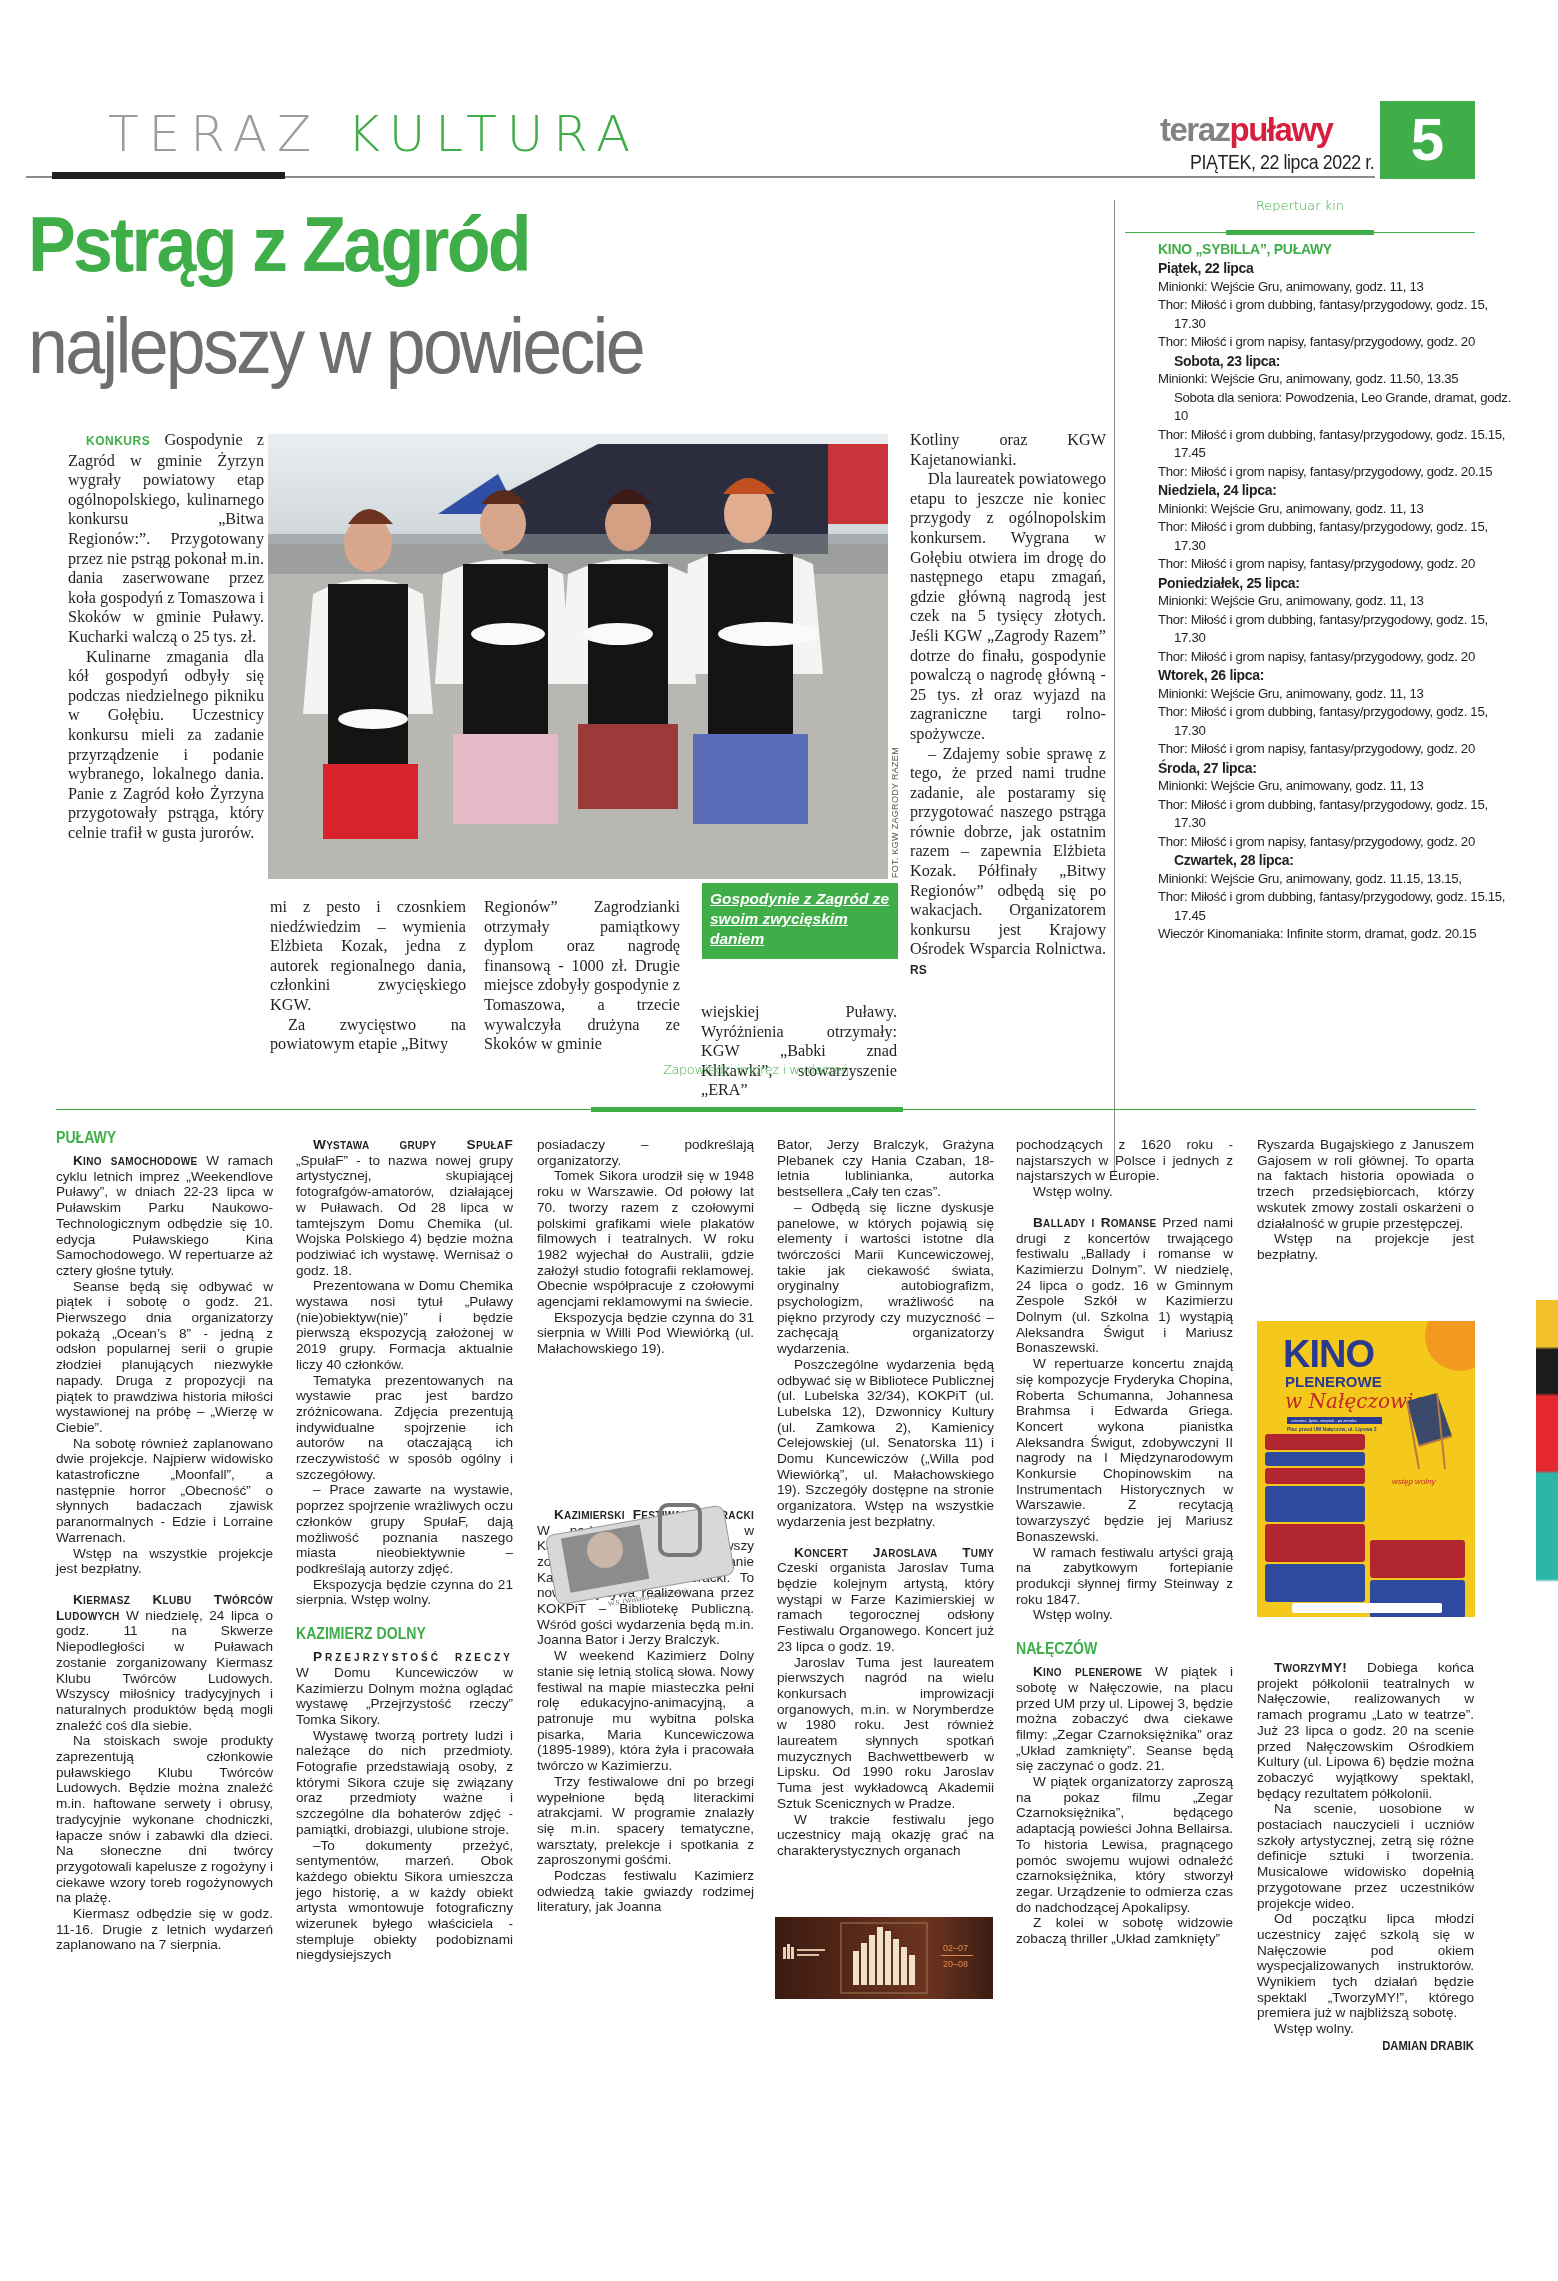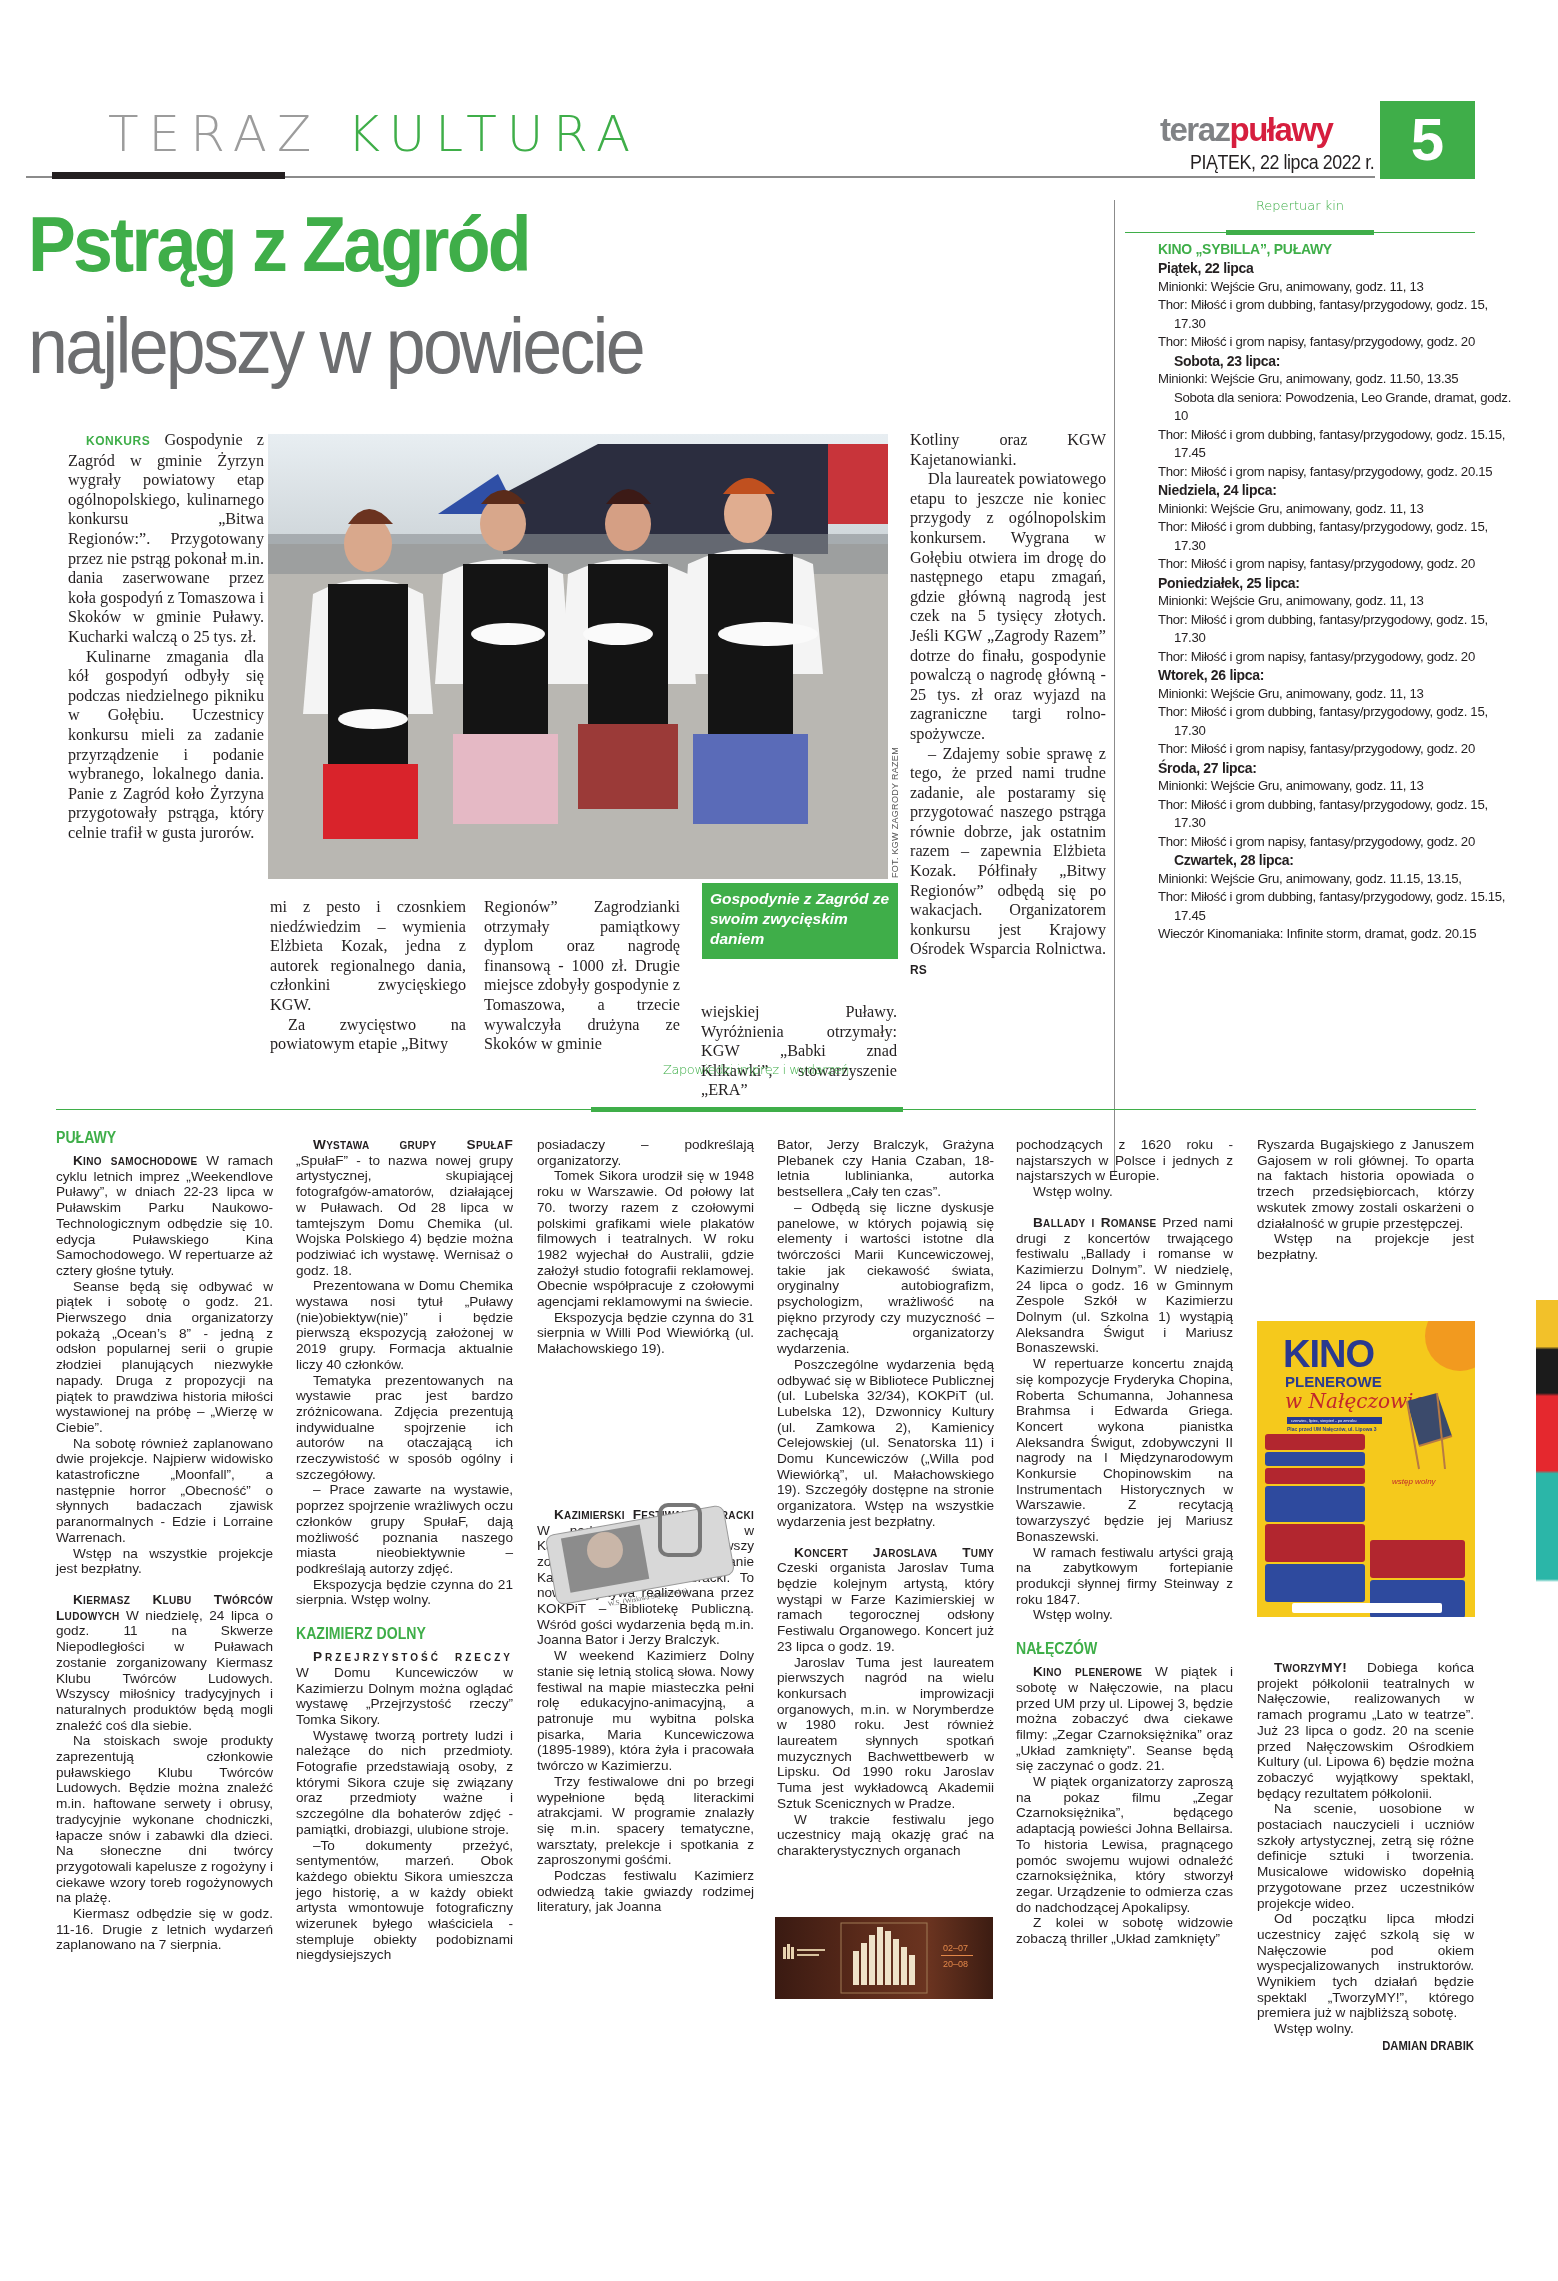--- a/index.html
+++ b/index.html
@@ -32,21 +32,21 @@
 
   .col-a { left: 68px; top: 431px; width: 196px; }
   .col-b { left: 270px; top: 898px; width: 196px; }
   .col-c { left: 484px; top: 898px; width: 196px; }
   .col-d { left: 701px; top: 1003px; width: 196px; }
   .col-e { left: 910px; top: 431px; width: 196px; }
 
   .photo { left: 268px; top: 434px; width: 620px; height: 445px; overflow: hidden; background: #bfbfbf; }
   .photo-credit { left: 890px; top: 708px; width: 14px; height: 170px; }
   .photo-credit span { display: block; transform: rotate(-90deg); transform-origin: left top; position: absolute; left: 0; top: 170px; white-space: nowrap; font-size: 9px; color: #555; letter-spacing: 0.3px; }
-  .caption-box { left: 702px; top: 883px; width: 196px; height: 76px; background: #3fae49; color: #fff; font-style: italic; font-weight: bold; font-size: 15.5px; line-height: 20px; padding: 6px 8px; transform: none; }
+  .caption-box { left: 702px; top: 883px; width: 196px; height: 76px; background: #3fae49; color: #fff; font-style: italic; font-weight: bold; font-size: 15.5px; line-height: 20px; padding: 6px 8px; transform: none; text-decoration: underline; }
 
   
   .sidebar-rule { left: 1114px; top: 200px; width: 1px; height: 975px; background: #8b8b8b; }
   .rep-title { left: 1125px; top: 198px; width: 350px; text-align: center; font-family: "DejaVu Sans", sans-serif; font-size: 13px; color: #3fae49; font-weight: 300; }
   .rep-rule { left: 1125px; top: 232px; width: 350px; height: 1px; background: #3fae49; }
   .rep-rule-thick { left: 1226px; top: 230px; width: 148px; height: 5px; background: #3fae49; }
   .rep-list { left: 1126px; top: 239px; width: 355px; font-family: "Liberation Sans", sans-serif; font-size: 13.2px; line-height: 18.5px; color: #231f20; letter-spacing: -0.3px; margin-left: 32px; }
   .rep-cinema { font-weight: bold; color: #3fae49; font-size: 15.5px; letter-spacing: -0.3px; line-height: 20px; transform: scaleX(0.9); transform-origin: left; white-space: nowrap; }
   .rep-day { font-weight: bold; font-size: 14px; }
   .rep-day.indent { padding-left: 16px; }

